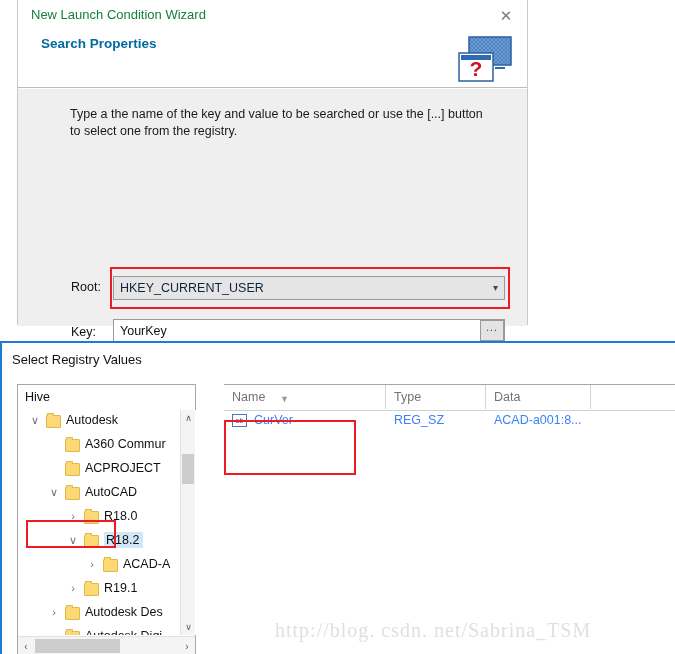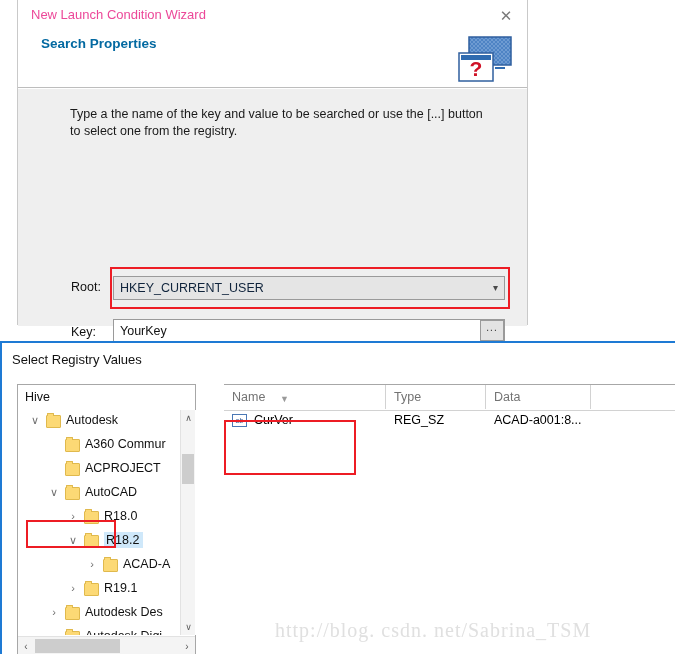--- a/index.html
+++ b/index.html
@@ -33,21 +33,21 @@
   #wizard-titlebar {
     position: relative;
     height: 30px;
     background: #ffffff;
   }
   #wizard-title {
     position: absolute;
     left: 13px;
     top: 7px;
     font-size: 13px;
-    color: #ec4899;
+    color: #15803d;
     white-space: nowrap;
   }
   #wizard-close {
     position: absolute;
     right: 8px;
     top: 4px;
     width: 26px;
     height: 22px;
     display: flex;
     align-items: center;
@@ -361,21 +361,21 @@
     top: 9px;
     font-size: 9px;
     color: #9a9a9a;
   }
   #list-rows { position: absolute; top: 25px; left: 0; right: 0; }
   .lrow { position: relative; height: 24px; }
   .lcell {
     position: absolute;
     top: 4px;
     font-size: 12.5px;
-    color: #000000;
+    color: #3b82f6;
     white-space: nowrap;
   }
   .ab-icon {
     position: absolute;
     top: 5px;
     width: 15px;
     height: 13px;
     border: 1px solid #4a78b5;
     background: #fff;
     box-sizing: border-box;

